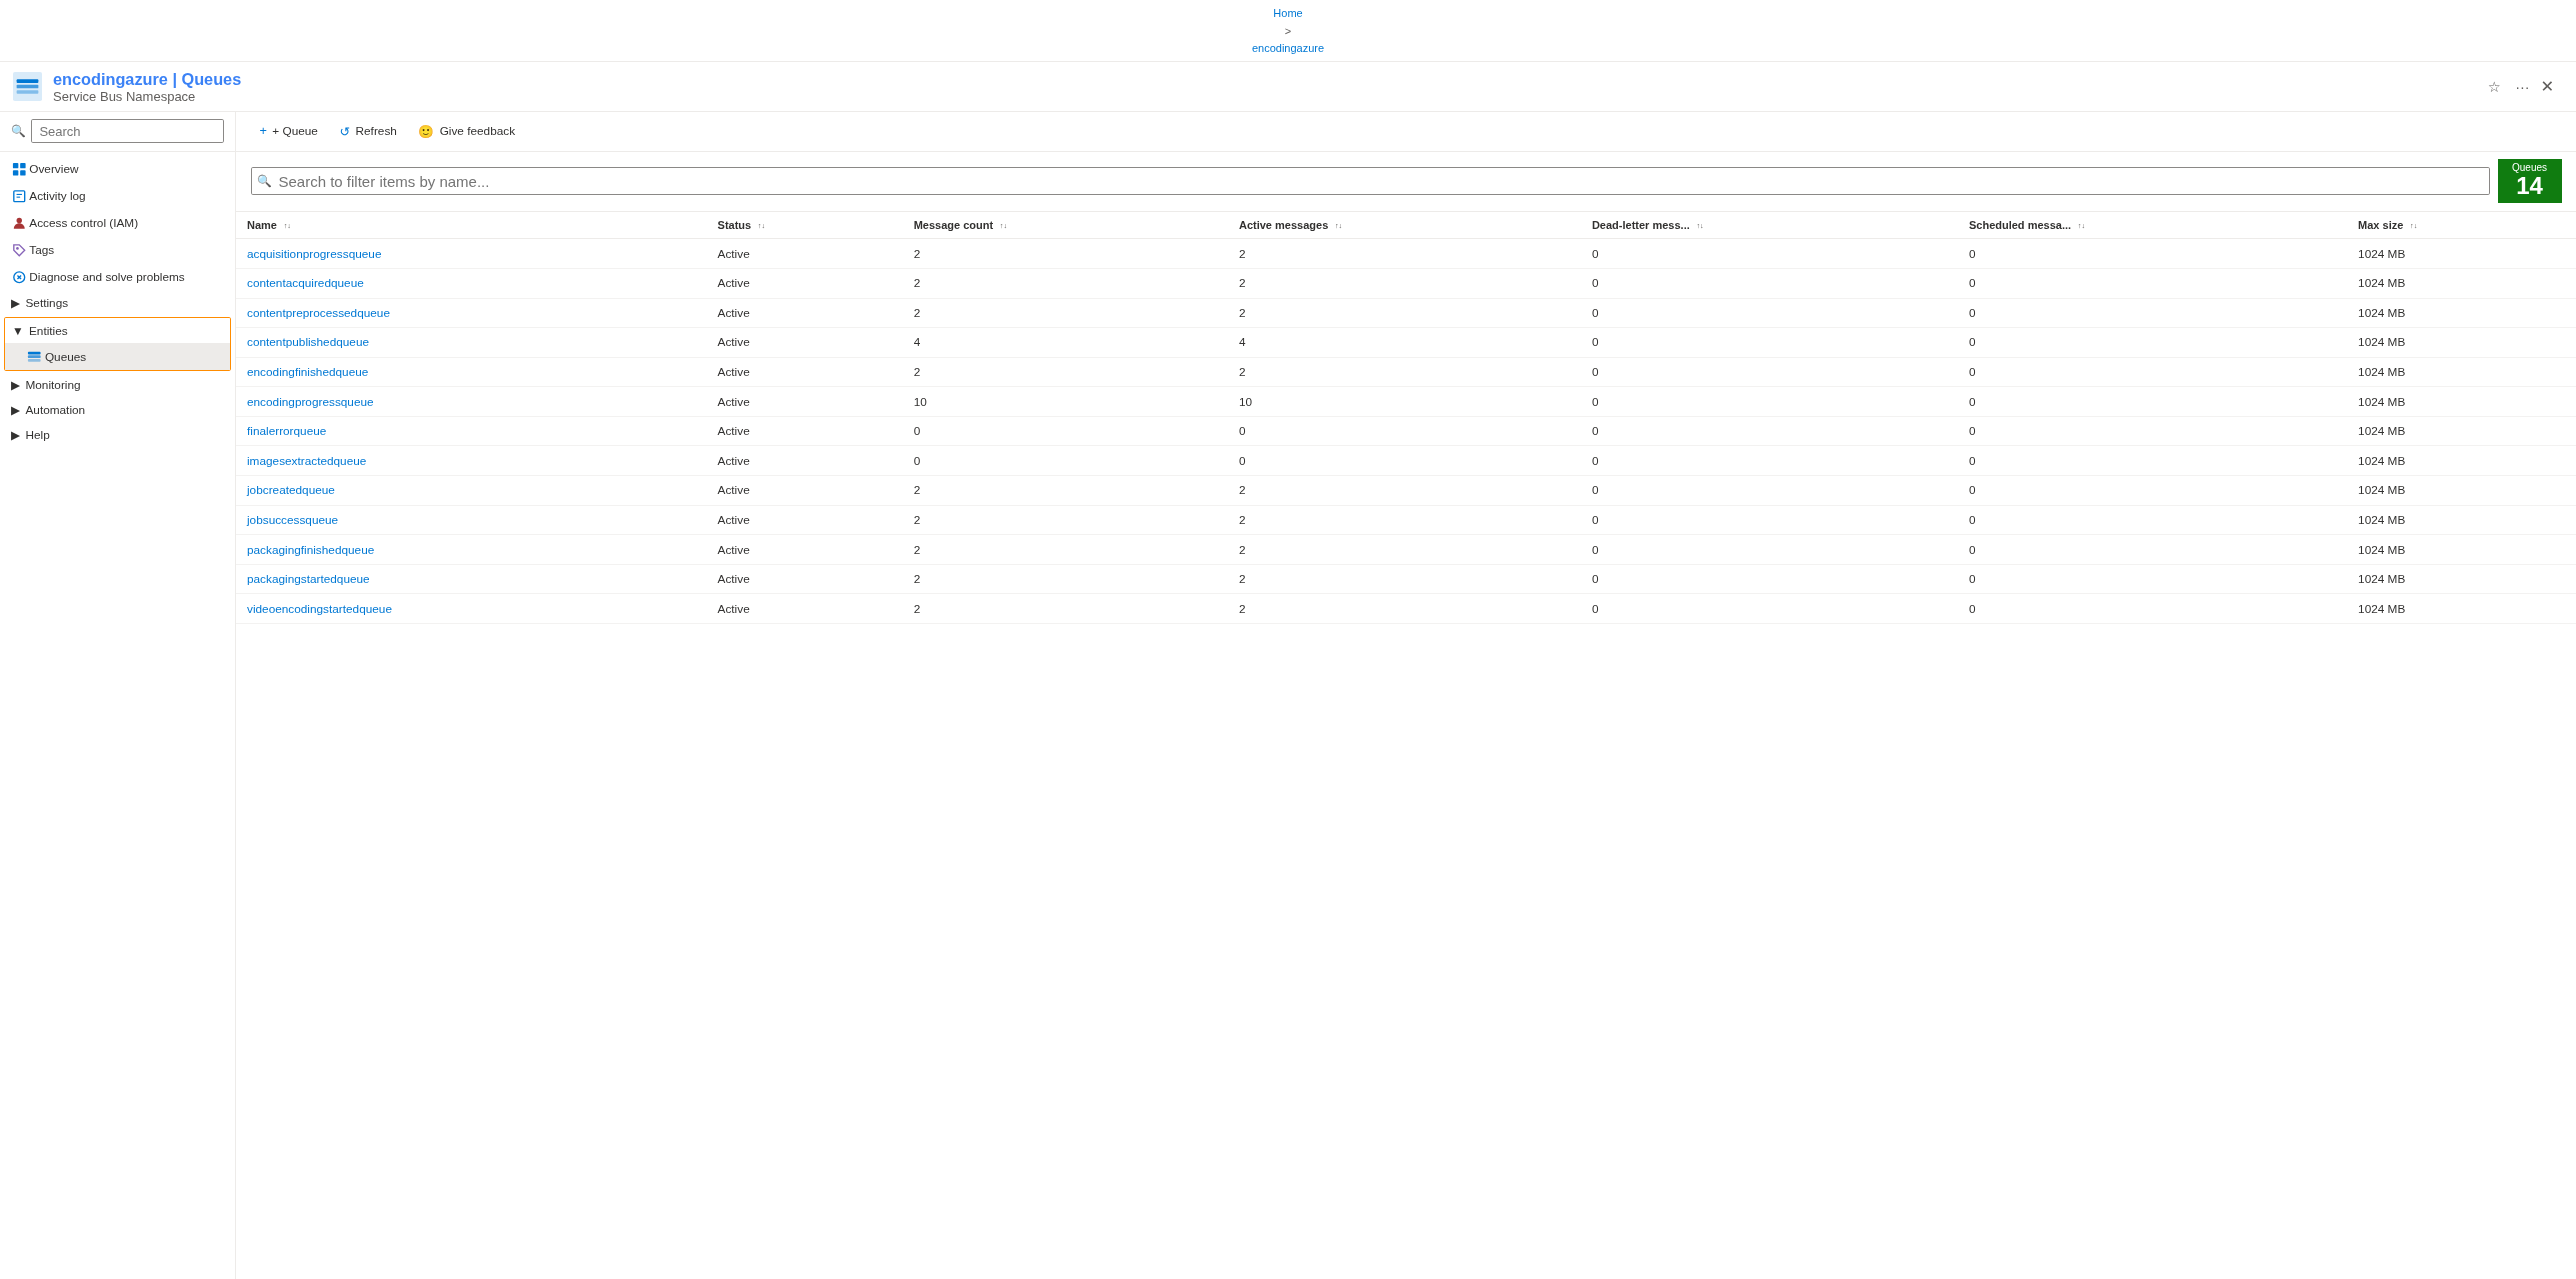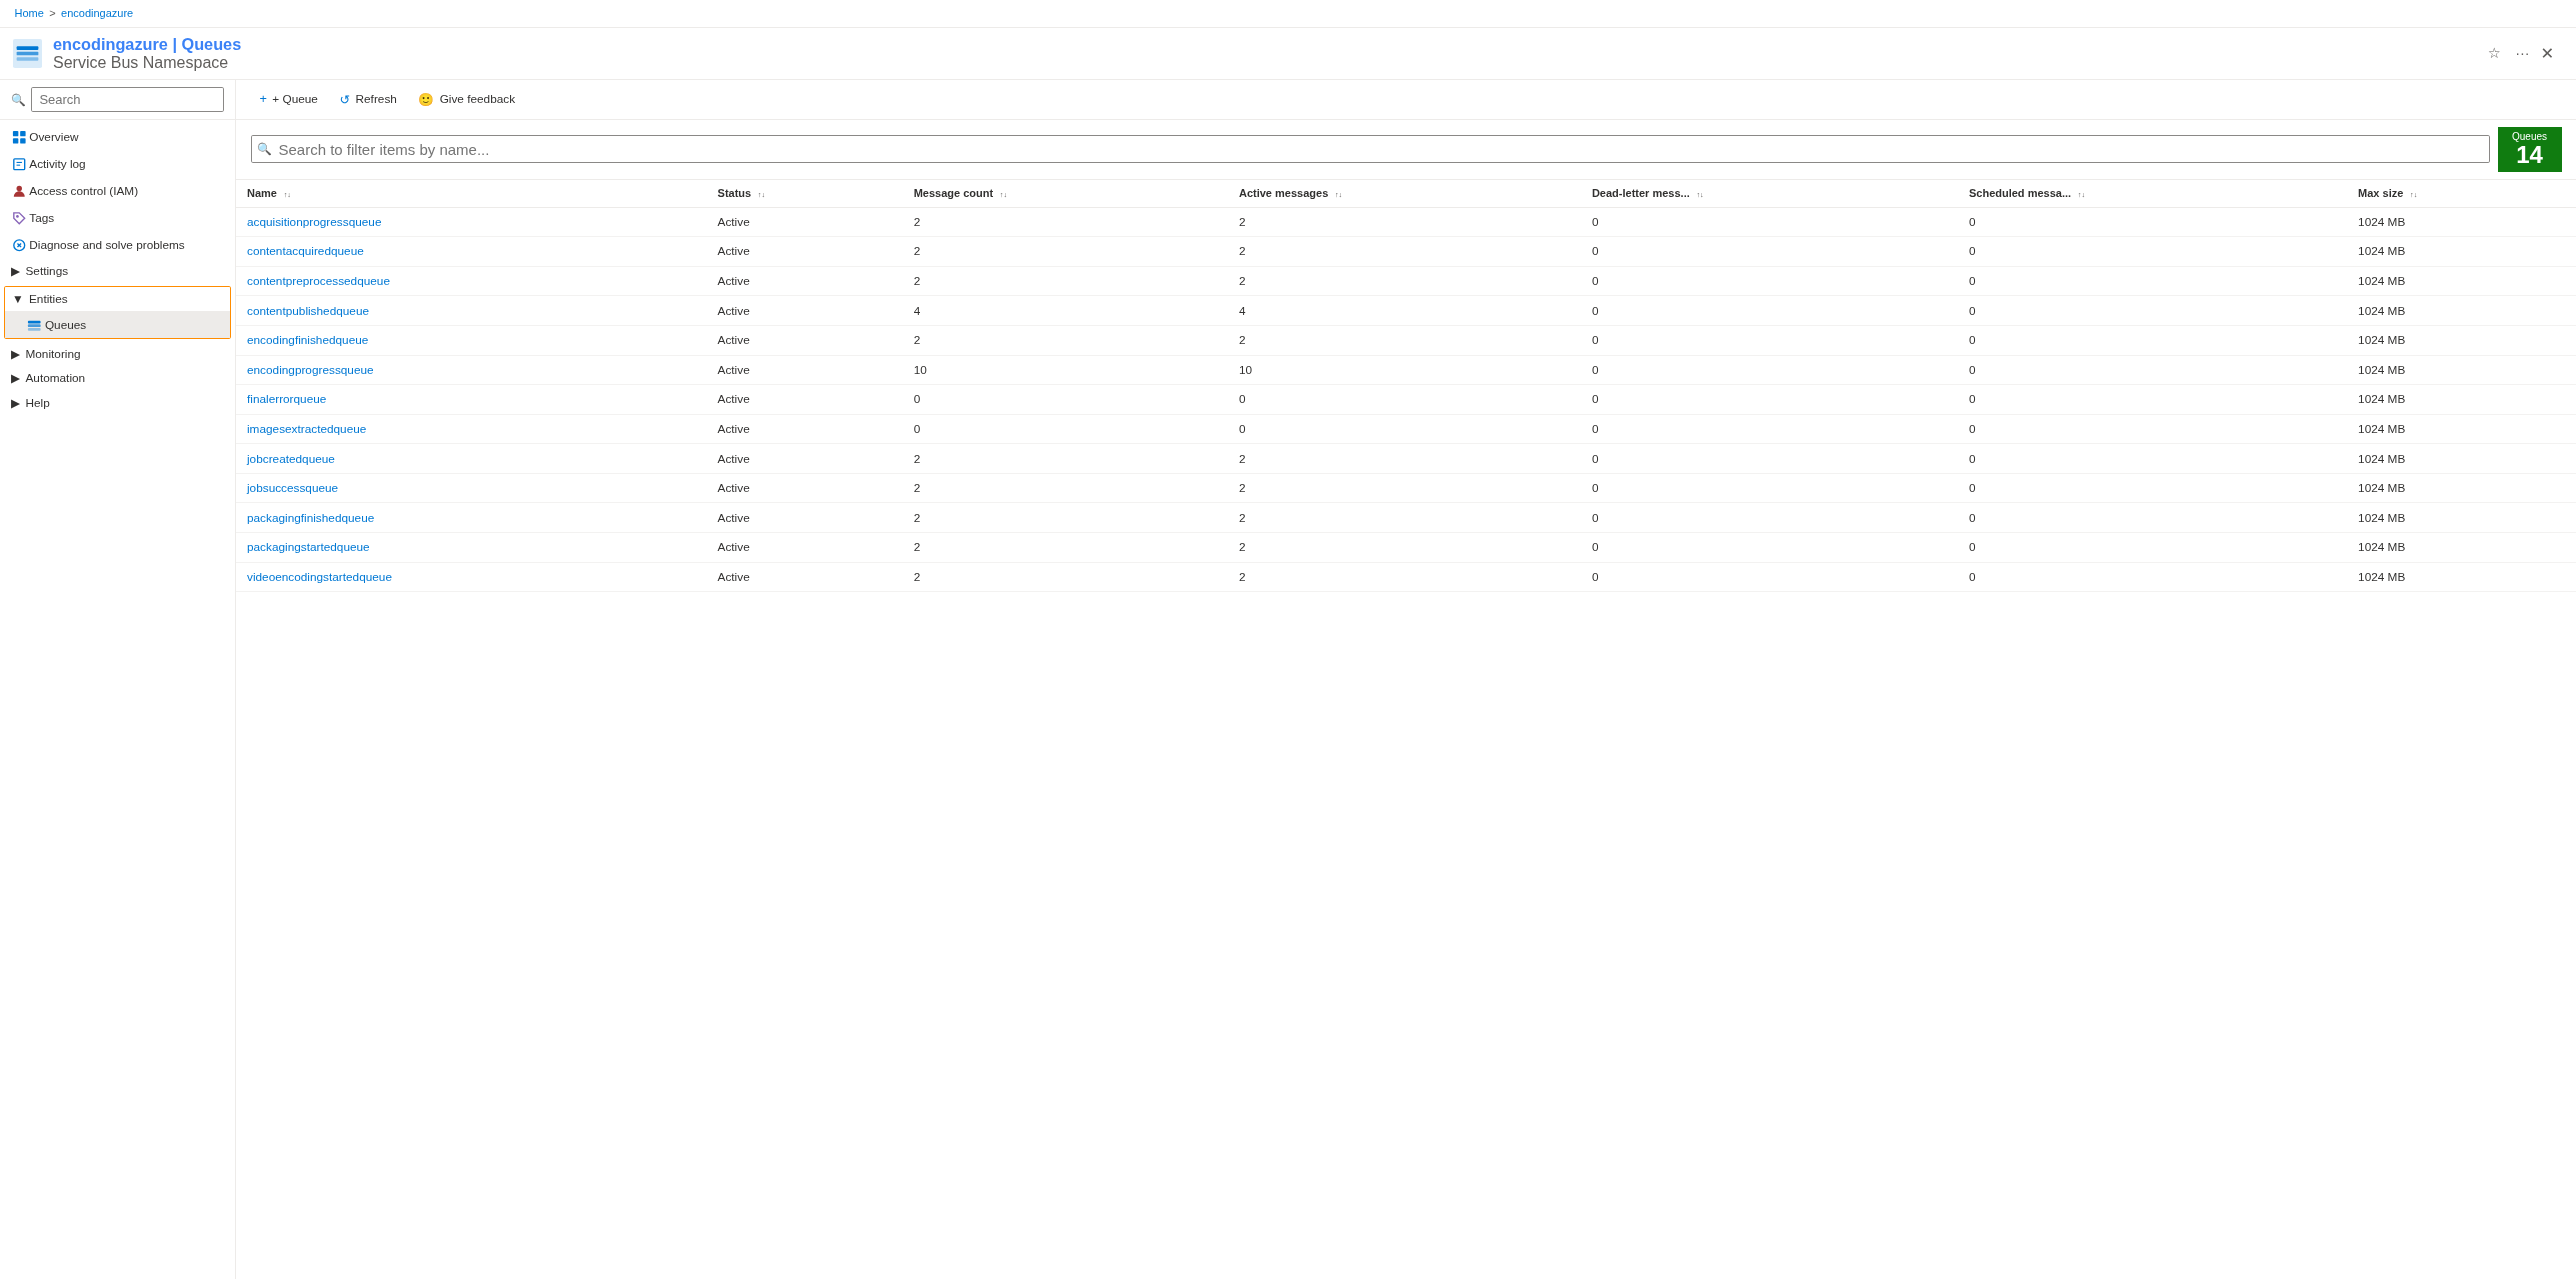--- a/index.html
+++ b/index.html
@@ -1,29 +1,29 @@
 <!DOCTYPE html>
 <html style="font-size:14.5px"><head>
   <meta charset="utf-8">
   <style>
     * { box-sizing: border-box; margin: 0; padding: 0; }
     body { font-family: 'Segoe UI', Arial, sans-serif; font-size: 11.8px; color: #323130; background: #fff; height: 100vh; overflow: hidden; }
 
     .app-container { display: flex; flex-direction: column; height: 100vh; }
 
     
-    .breadcrumb { padding: 7.3px 14.5px; font-size: 11px; color: #605e5c; display: flex; align-items: center; gap: 5.4px; border-bottom: 0.9px solid #edebe9; }
+    .breadcrumb { padding: 7.3px 14.5px; font-size: 11px; color: #605e5c; display: flex; align-items: center; gap: 5.4px; border-bottom: 0.9px solid #edebe9; flex-direction: column; }
     .breadcrumb a { color: #0078d4; text-decoration: none; }
 
     
     .page-header { display: flex; align-items: center; padding: 7.3px 14.5px 7.3px 11px; border-bottom: 0.9px solid #edebe9; }
     .page-header-icon { width: 33px; height: 33px; margin-right: 9px; display: flex; align-items: center; justify-content: center; }
     .page-header-title { flex: 1; }
     .page-header-title h1 { font-size: 16.3px; font-weight: 600; color: #3b82f6; }
-    .page-header-title .subtitle { font-size: 16px; color: #605e5c; }
+    .page-header-title .subtitle { font-size: 13px; color: #605e5c; }
     .header-actions { display: flex; gap: 7.3px; align-items: center; }
     .header-icon-btn { background: none; border: none; cursor: pointer; color: #605e5c; font-size: 14.5px; padding: 3.6px; display: flex; align-items: center; }
     .close-btn { background: none; border: none; cursor: pointer; font-size: 16.3px; color: #605e5c; padding: 3.6px 7.3px; }
 
     
     .main-layout { display: flex; flex: 1; overflow: hidden; }
 
     
     .sidebar { width: 236px; min-width: 236px; border-right: 0.9px solid #edebe9; display: flex; flex-direction: column; overflow-y: auto; background: #fff; }
 

